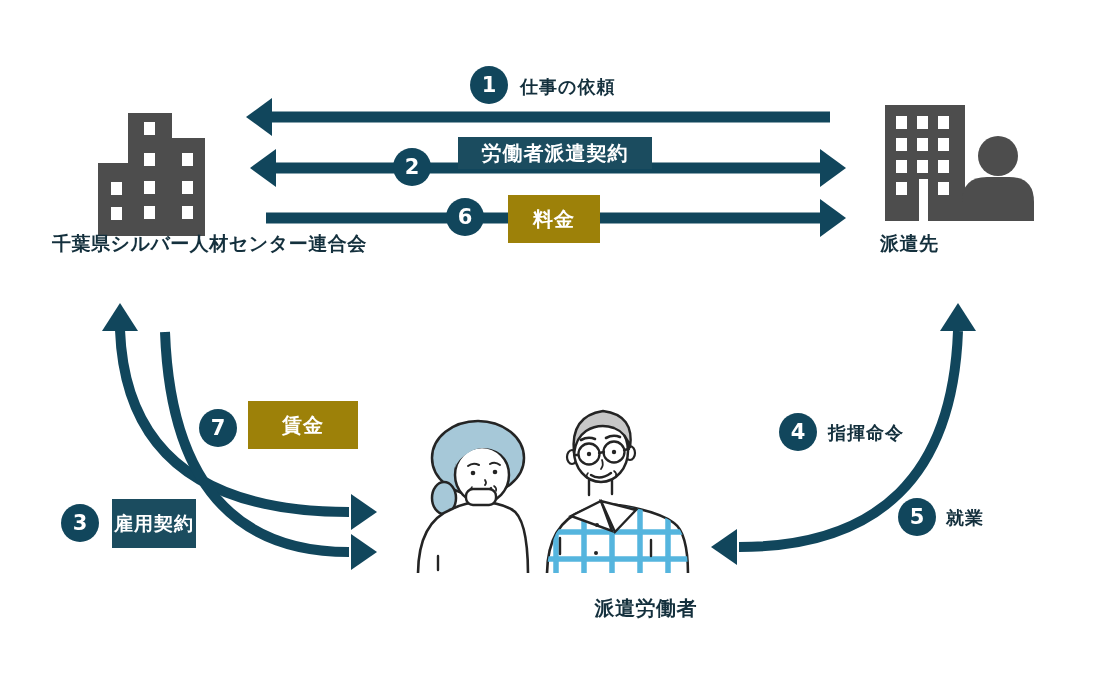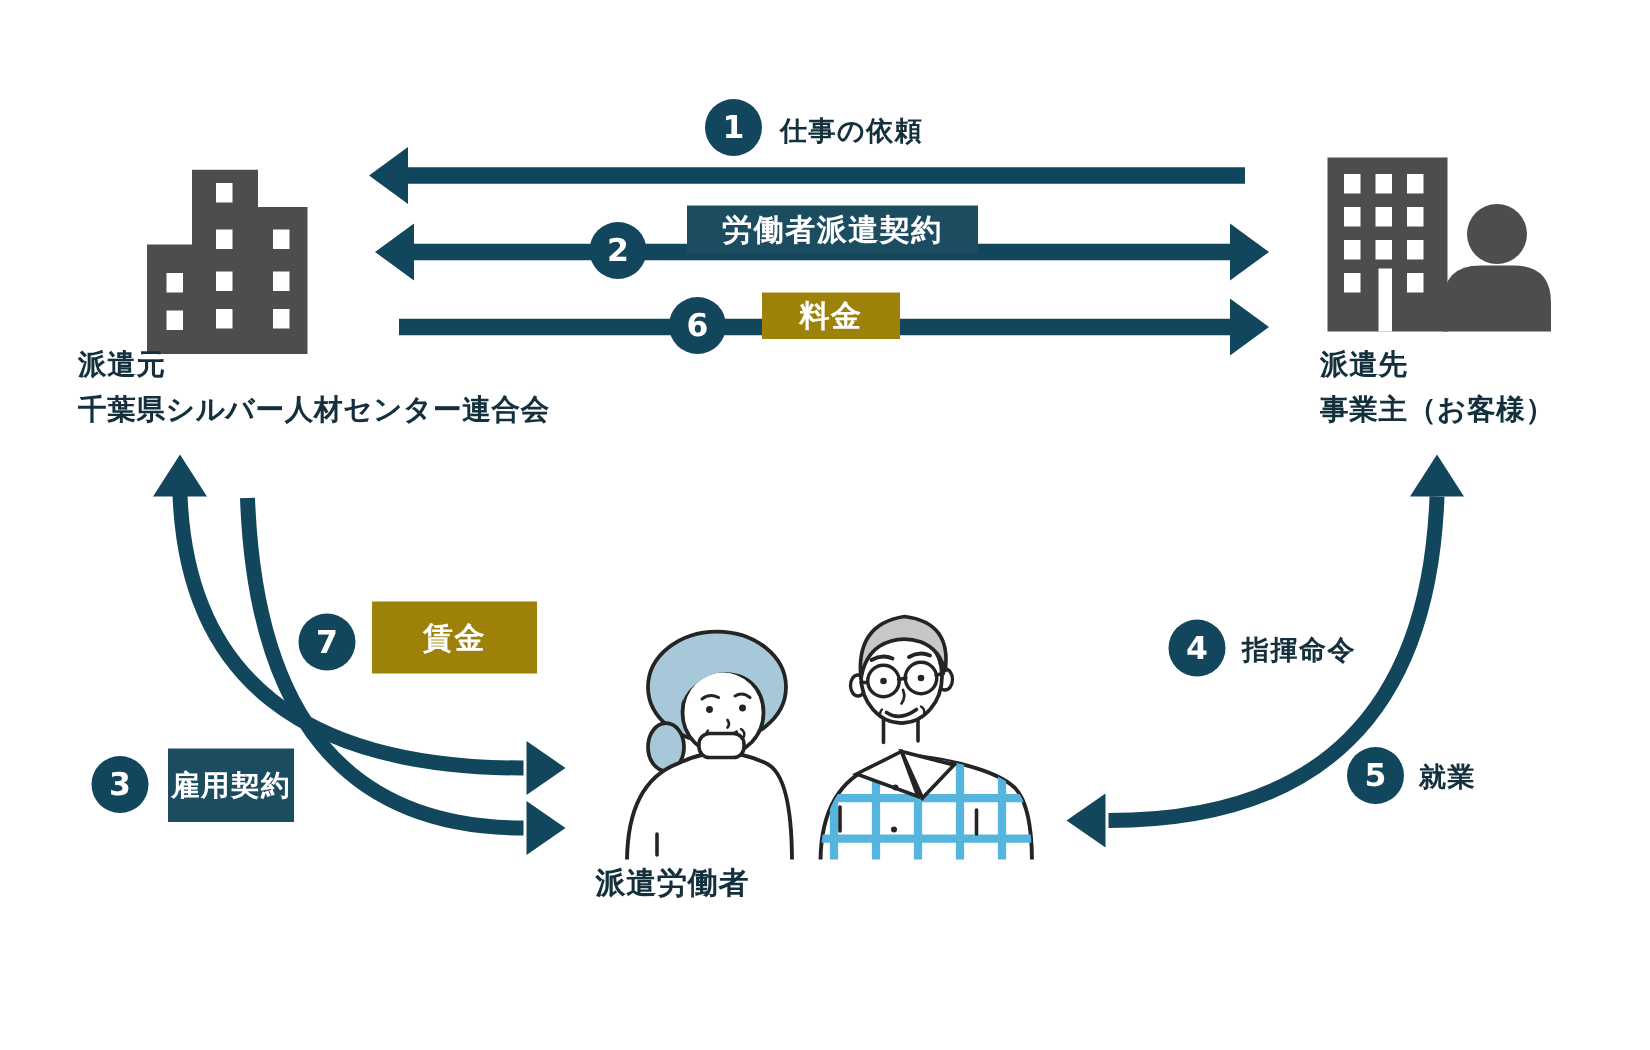--- a/index.html
+++ b/index.html
@@ -25,21 +25,21 @@
   
   .flow-text{
     position:absolute;color:#14303d;font-weight:bold;font-size:18px;z-index:3;
     letter-spacing:1px;white-space:nowrap;font-family:Liberation Mono, monospace;
   }
   
   .node-label{
     position:absolute;color:#14303d;font-weight:bold;font-size:19px;line-height:30px;
     z-index:3;white-space:nowrap;letter-spacing:0.5px;
   }
-  .node-label.center{text-align:left;font-size:20px;line-height:32px;}
+  .node-label.center{text-align:right;font-size:20px;line-height:32px;margin-top:20px;}
   .layer{position:absolute;left:0;top:0;z-index:1;}
 </style>
 </head>
 <body>
 
 <div class="canvas">
 
   <svg class="layer" width="1100" height="700" viewBox="0 0 1100 700">
     <g fill="#11465c" stroke="none">
 
@@ -186,33 +186,31 @@
 
   <div class="num-circle" style="left:470px;top:66px">1</div>
   <div class="num-circle" style="left:393px;top:148px">2</div>
   <div class="num-circle" style="left:61px;top:504px">3</div>
   <div class="num-circle" style="left:779px;top:413px">4</div>
   <div class="num-circle" style="left:898px;top:498px">5</div>
   <div class="num-circle" style="left:446px;top:198px">6</div>
   <div class="num-circle" style="left:199px;top:409px">7</div>
 
   <div class="flow-box teal" style="left:458px;top:137px;width:194px;height:32px">労働者派遣契約</div>
-  <div class="flow-box gold" style="left:508px;top:195px;width:92px;height:31px">料金</div>
+  <div class="flow-box gold" style="left:508px;top:195px;width:92px;height:48px">料金</div>
   <div class="flow-box gold" style="left:248px;top:401px;width:110px;height:48px">賃金</div>
   <div class="flow-box teal" style="left:112px;top:499px;width:84px;height:49px;font-size:19px">雇用契約</div>
 
   <div class="flow-text" style="left:520px;top:75px">仕事の依頼</div>
   <div class="flow-text" style="left:828px;top:421px">指揮命令</div>
   <div class="flow-text" style="left:946px;top:506px">就業</div>
 
   <div class="node-label" style="left:52px;top:228px">
-    <div>派遣元</div>
     <div>千葉県シルバー人材センター連合会</div>
   </div>
   <div class="node-label" style="left:880px;top:228px">
     <div>派遣先</div>
-    <div>事業主（お客様）</div>
   </div>
   <div class="node-label center" style="left:397px;top:572px;width:300px">
     <div>派遣労働者</div>
   </div>
 
 </div>
 
 </body></html>

